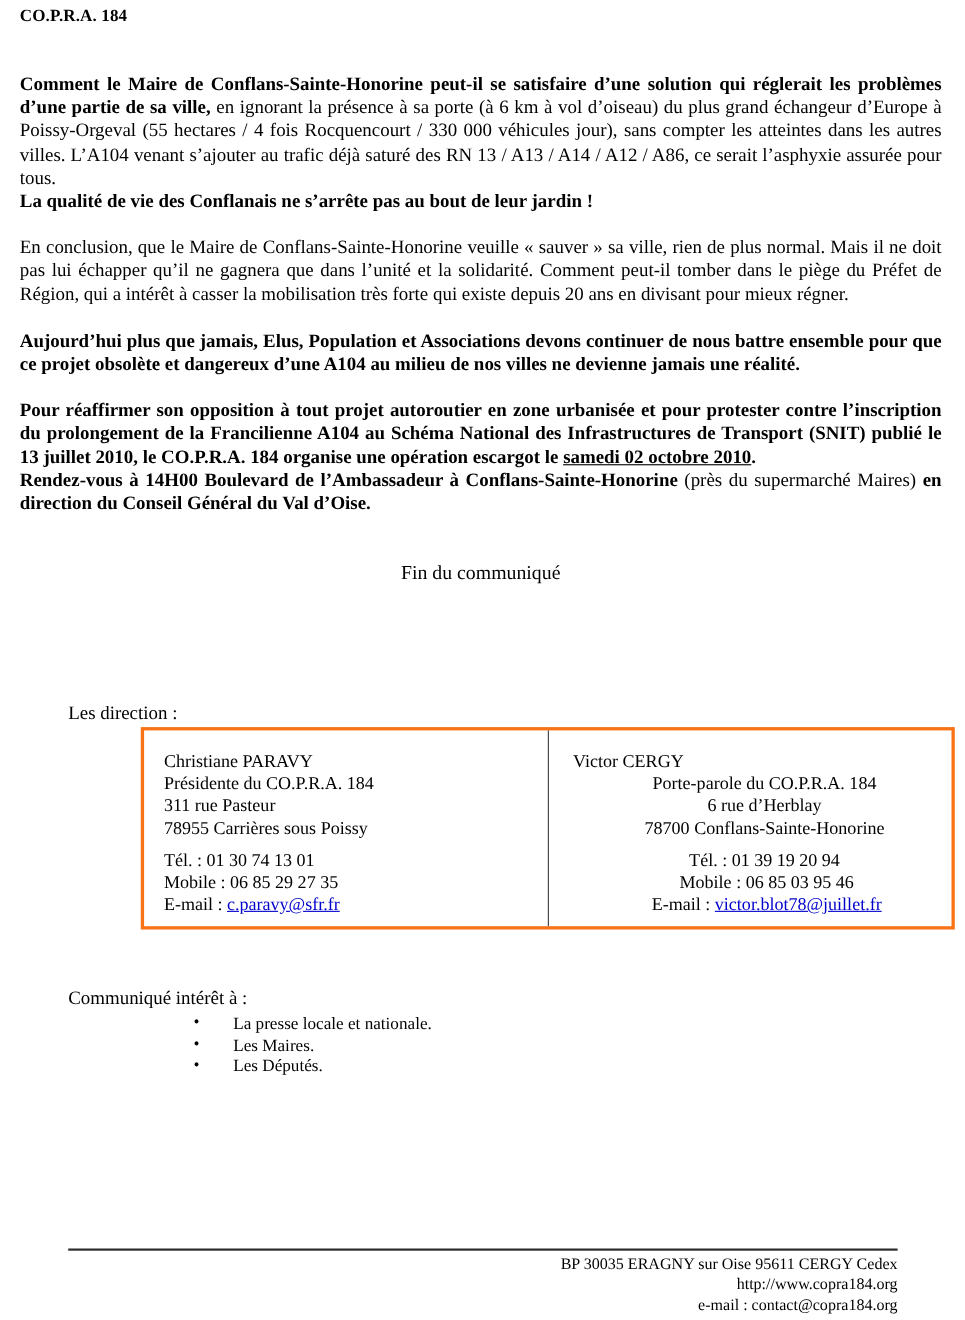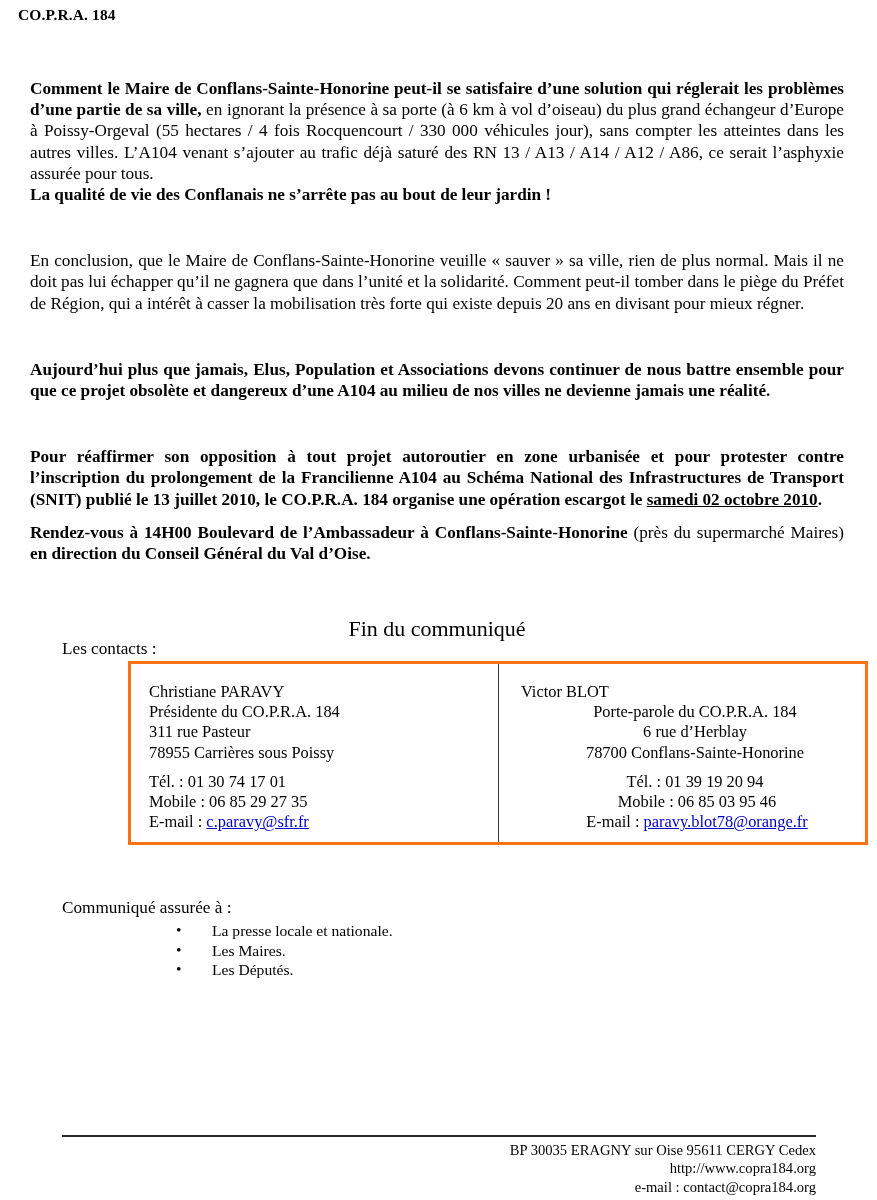--- a/index.html
+++ b/index.html
@@ -38,38 +38,38 @@
 
   
   .body-col {
     position: absolute;
     left: 18px;
     top: 66px;
     width: 838px;
   }
 
   p.para {
-    margin: 12px;
+    margin: 0;
     font-size: 17.2px;
     line-height: 21.2px;
     text-align: justify;
     text-justify: inter-word;
     hyphens: none;
   }
   p.para + p.para { margin-top: 0; }
 
   .gap-sm { height: 21px; }
   .gap-md { height: 21px; }
 
   b, .b { font-weight: bold; }
   .u { text-decoration: underline; }
 
   .center {
     text-align: center;
-    font-size: 22px;
+    font-size: 18px;
     line-height: 21.2px;
   }
 
   
   .contacts-label {
     position: absolute;
     left: 62px;
     top: 638px;
     font-size: 17.2px;
     line-height: 21px;
@@ -183,49 +183,49 @@
     <p class="para b"><span>Pour réaffirmer son opposition à tout projet autoroutier en zone urbanisée et pour protester contre l’inscription du prolongement de la Francilienne A104 au Schéma National des Infrastructures de Transport (SNIT) publié le 13 juillet 2010, le CO.P.R.A. 184 organise une opération escargot le </span><span class="u">samedi 02 octobre 2010</span><span>.</span></p>
 
     <p class="para"><b>Rendez-vous à 14H00 Boulevard de l’Ambassadeur à Conflans-Sainte-Honorine</b><span> (près du supermarché Maires) </span><b>en direction du Conseil Général du Val d’Oise.</b></p>
 
     <div class="gap-md"></div>
     <div class="gap-md"></div>
 
     <div class="center">Fin du communiqué</div>
   </div>
 
-  <div class="contacts-label">Les contacts :</div>
+  <div class="contacts-label">Les direction :</div>
 
   <div class="contacts-table">
 
     <div class="contact-cell left">
       <div class="contact-line">Christiane PARAVY</div>
       <div class="contact-line">Présidente du CO.P.R.A. 184</div>
       <div class="contact-line">311 rue Pasteur</div>
       <div class="contact-line">78955 Carrières sous Poissy</div>
       <div class="contact-block-gap"></div>
-      <div class="contact-line">Tél. : 01 30 74 17 01</div>
+      <div class="contact-line">Tél. : 01 30 74 13 01</div>
       <div class="contact-line">Mobile : 06 85 29 27 35</div>
       <div class="contact-line"><span>E-mail : </span><a class="mail" href="#">c.paravy@sfr.fr</a></div>
     </div>
 
     <div class="contact-cell right">
-      <div class="contact-line">Victor BLOT</div>
+      <div class="contact-line">Victor CERGY</div>
       <div class="contact-line indent">Porte-parole du CO.P.R.A. 184</div>
       <div class="contact-line indent">6 rue d’Herblay</div>
       <div class="contact-line indent">78700 Conflans-Sainte-Honorine</div>
       <div class="contact-block-gap"></div>
       <div class="contact-line indent">Tél. : 01 39 19 20 94</div>
       <div class="contact-line indent" style="padding-left:8px">Mobile : 06 85 03 95 46</div>
-      <div class="contact-line indent" style="padding-left:8px"><span>E-mail : </span><a class="mail" href="#">paravy.blot78@orange.fr</a></div>
+      <div class="contact-line indent" style="padding-left:8px"><span>E-mail : </span><a class="mail" href="#">victor.blot78@juillet.fr</a></div>
     </div>
 
   </div>
 
-  <div class="dist-label">Communiqué assurée à :</div>
+  <div class="dist-label">Communiqué intérêt à :</div>
 
   <ul class="dist-list">
     <li><span class="bullet">•</span><span>La presse locale et nationale.</span></li>
     <li><span class="bullet">•</span><span>Les Maires.</span></li>
     <li><span class="bullet">•</span><span>Les Députés.</span></li>
   </ul>
 
   <div class="footer-rule"></div>
   <div class="footer-text">
     <div>BP 30035 ERAGNY sur Oise 95611 CERGY Cedex</div>

